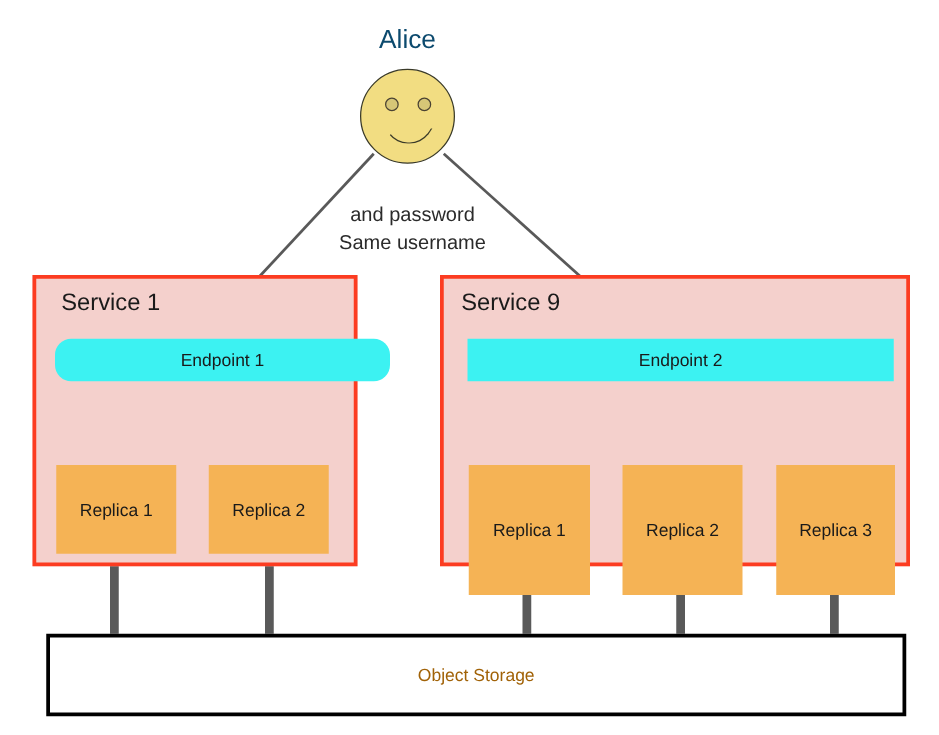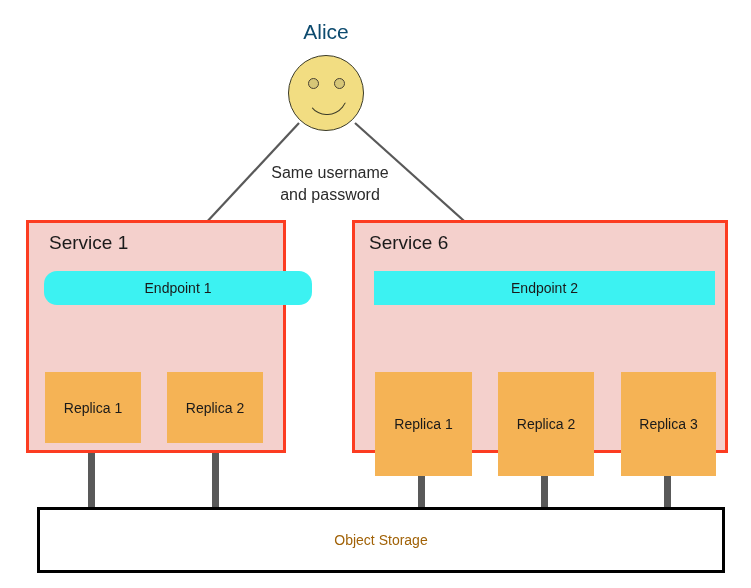--- a/index.html
+++ b/index.html
@@ -167,22 +167,22 @@
   </svg>
 
   <div class="actor-label">Alice</div>
   <div class="actor-face">
     <div class="eye left"></div>
     <div class="eye right"></div>
     <div class="mouth"></div>
   </div>
 
   <div class="edge-caption">
+    <div>and password</div>
     <div>Same username</div>
-    <div>and password</div>
   </div>
 
   <div class="connector" style="left:88px; top:303px; width:7px; height:32px;"></div>
   <div class="connector" style="left:212px; top:303px; width:7px; height:32px;"></div>
 
   <div class="connector" style="left:88px; top:400px; width:7px; height:110px;"></div>
   <div class="connector" style="left:212px; top:400px; width:7px; height:110px;"></div>
 
   <div class="connector" style="left:418px; top:303px; width:7px; height:32px;"></div>
   <div class="connector" style="left:541px; top:303px; width:7px; height:32px;"></div>
@@ -198,21 +198,21 @@
     <span>Endpoint 1</span>
   </div>
   <div class="replica" style="left:45px; top:332px; width:96px; height:71px;">
     <span>Replica 1</span>
   </div>
   <div class="replica" style="left:167px; top:332px; width:96px; height:71px;">
     <span>Replica 2</span>
   </div>
 
   <div class="service" style="left:352px; top:220px; width:376px; height:233px;"></div>
-  <div class="service-title" style="left:369px; top:232px;">Service 6</div>
+  <div class="service-title" style="left:369px; top:232px;">Service 9</div>
   <div class="endpoint" style="left:374px; top:271px; width:341px; height:34px;">
     <span>Endpoint 2</span>
   </div>
   <div class="replica" style="left:375px; top:332px; width:97px; height:104px;">
     <span>Replica 1</span>
   </div>
   <div class="replica" style="left:498px; top:332px; width:96px; height:104px;">
     <span>Replica 2</span>
   </div>
   <div class="replica" style="left:621px; top:332px; width:95px; height:104px;">

